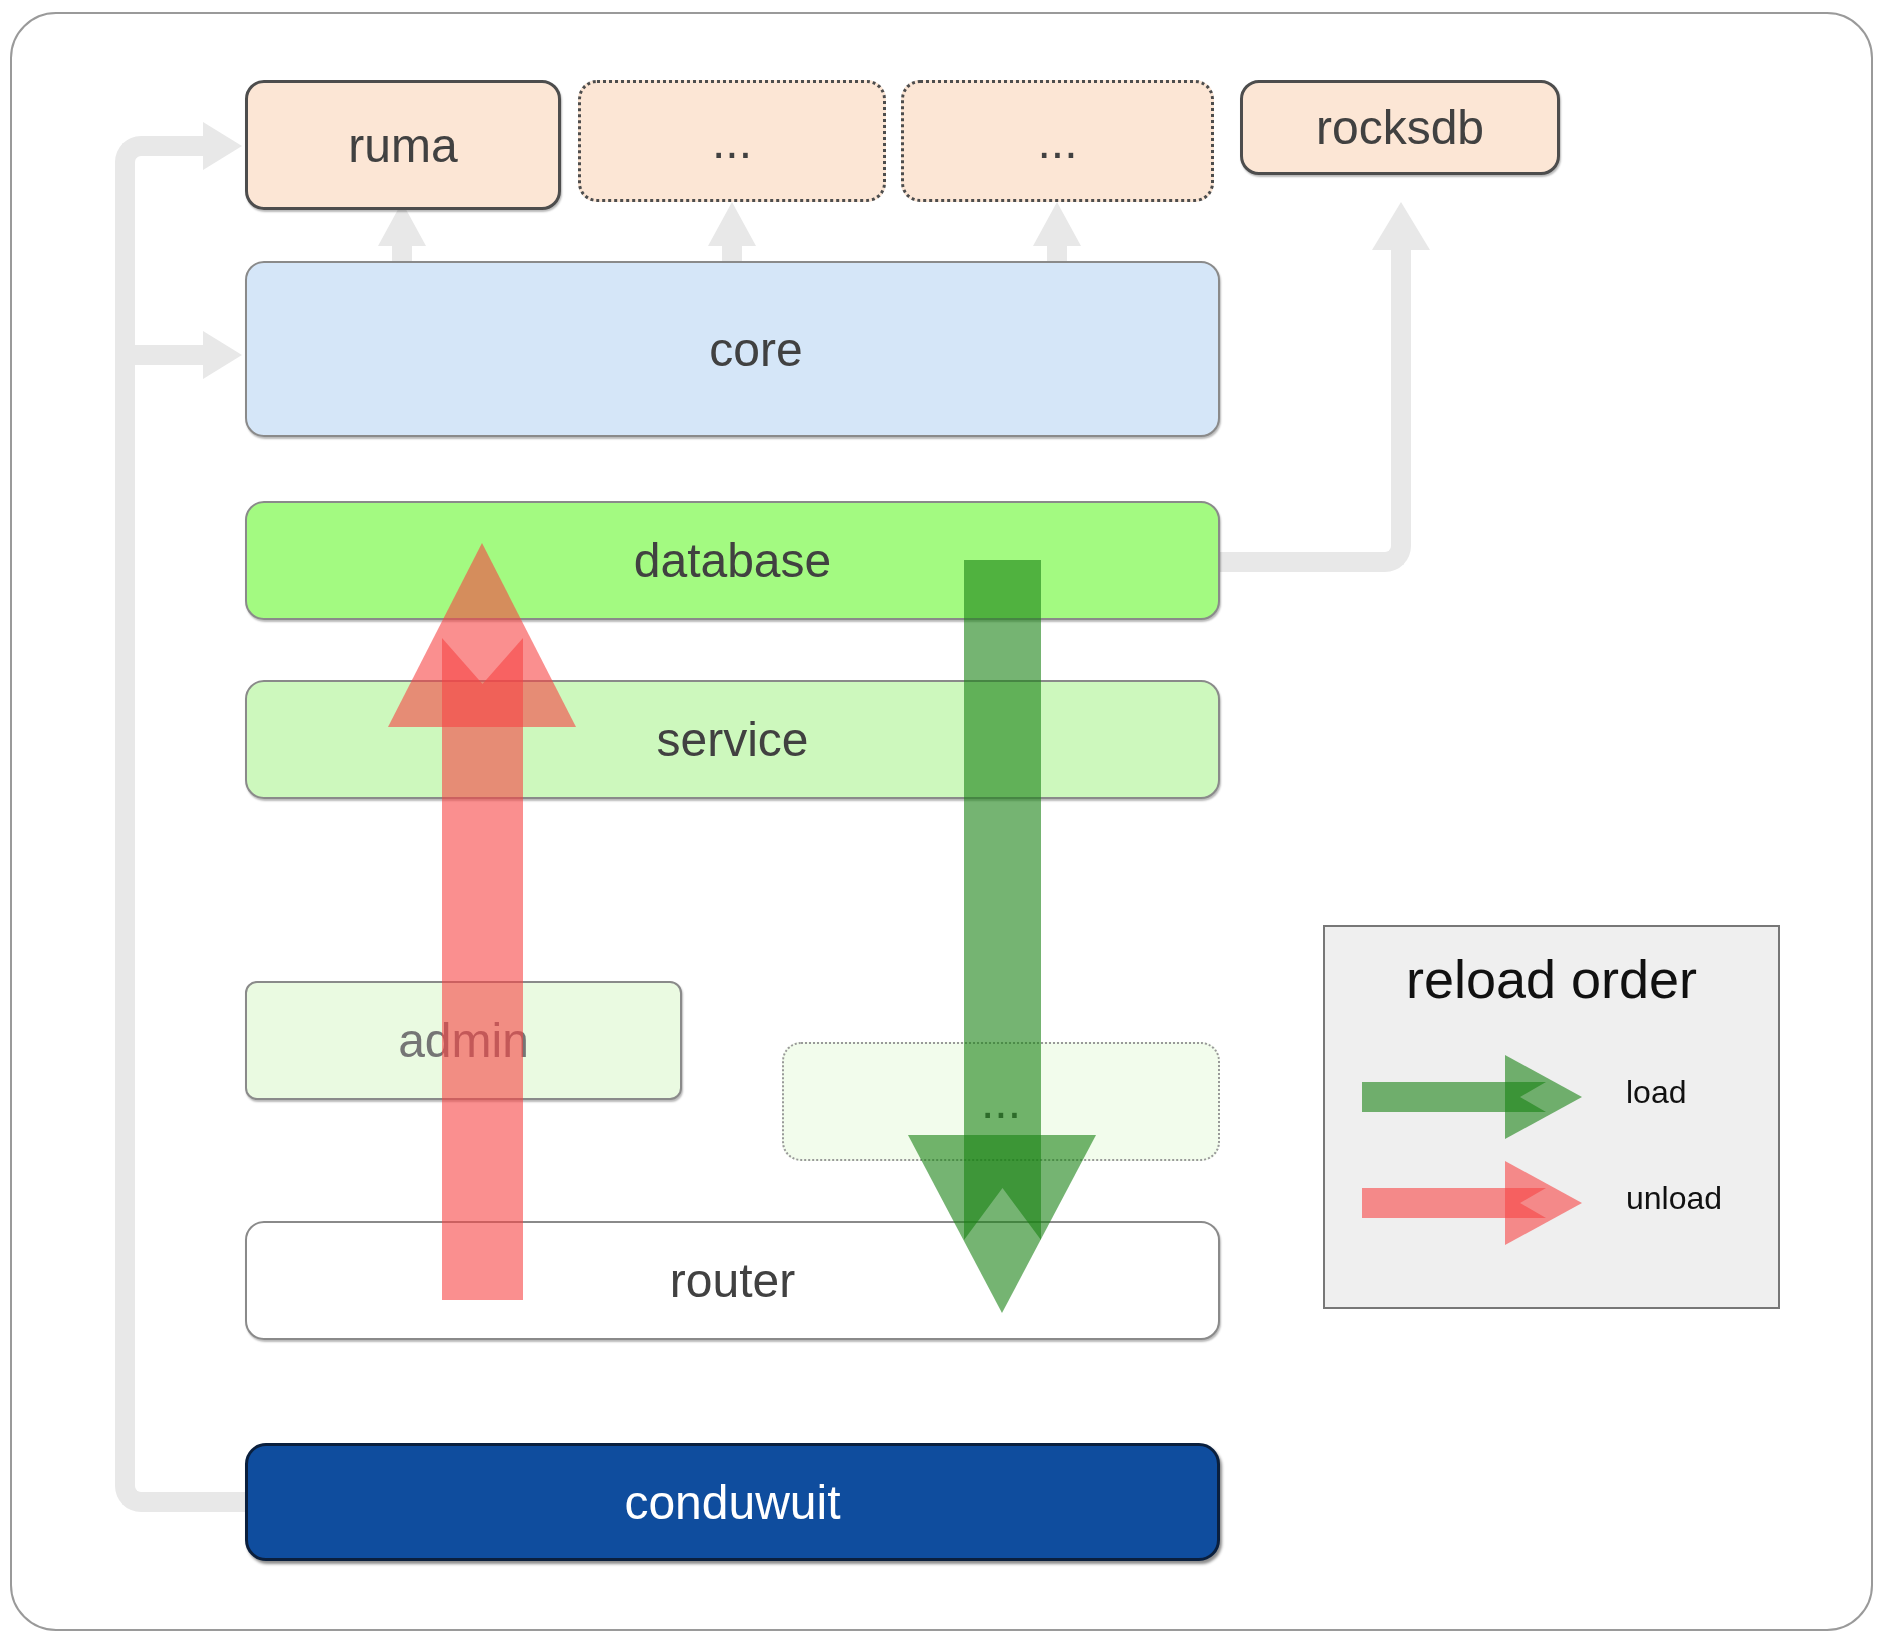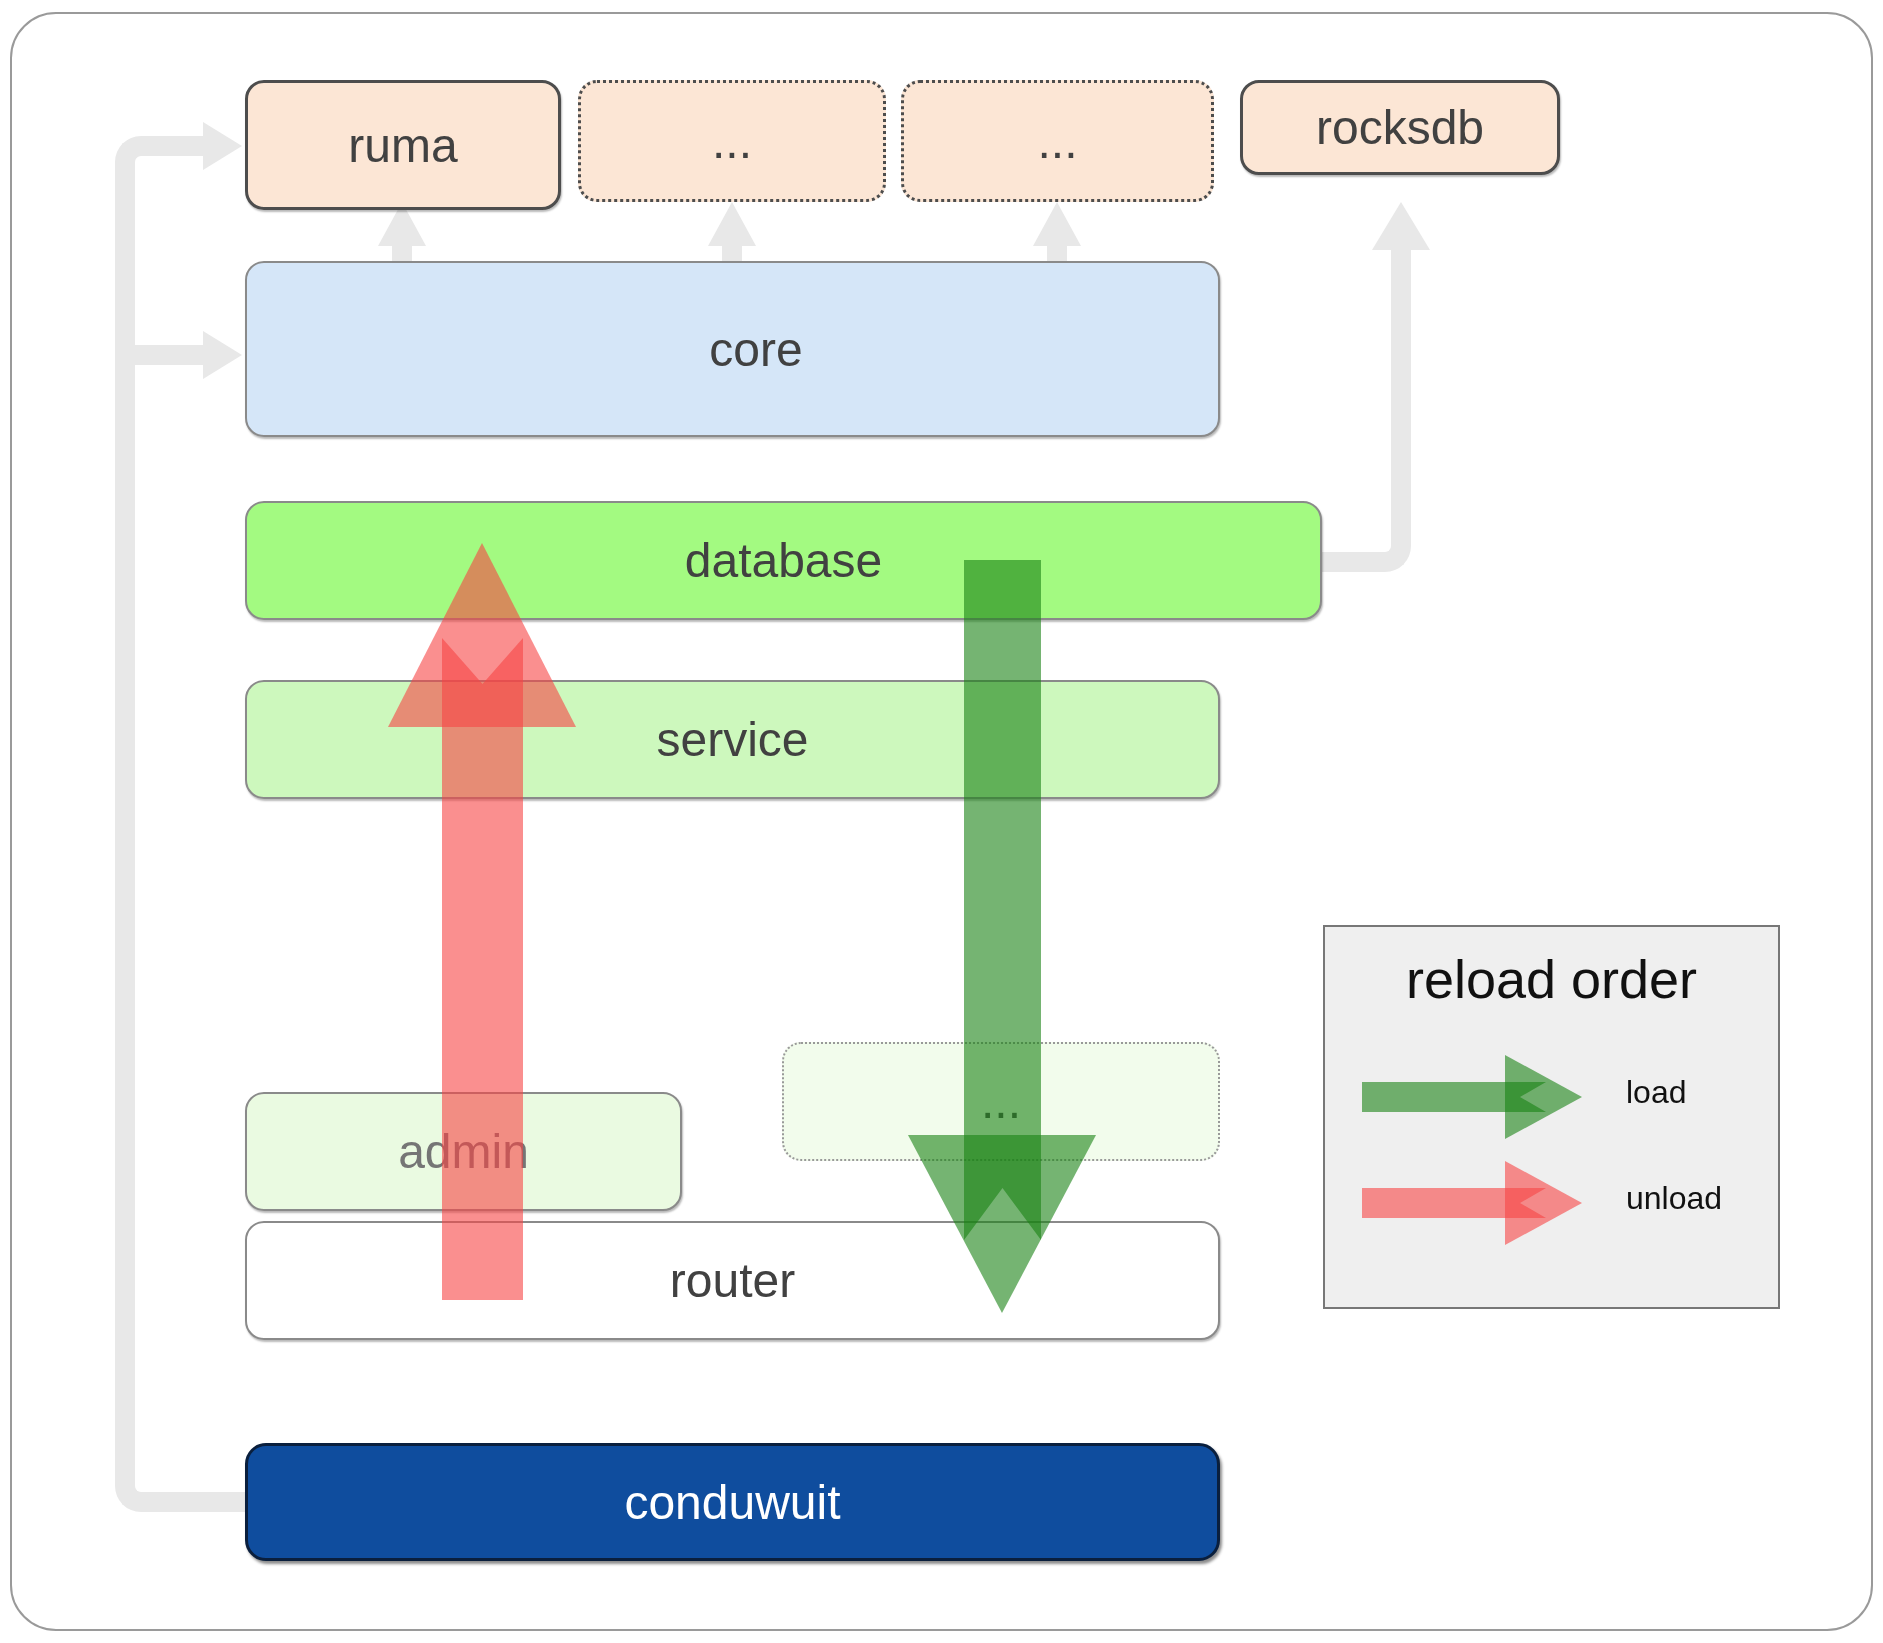--- a/index.html
+++ b/index.html
@@ -93,27 +93,27 @@
   <div class="node peach-dotted" style="left:901px;top:80px;width:313px;height:122px;">
     <span>...</span>
   </div>
   <div class="node peach" style="left:1240px;top:80px;width:320px;height:95px;">
     <span>rocksdb</span>
   </div>
 
   <div class="node layer core" style="left:245px;top:261px;width:975px;height:176px;">
     <span>core</span>
   </div>
-  <div class="node layer database" style="left:245px;top:501px;width:1077px;height:119px;">
+  <div class="node layer database" style="left:245px;top:501px;width:975px;height:119px;">
     <span>database</span>
   </div>
   <div class="node layer service" style="left:245px;top:680px;width:975px;height:119px;">
     <span>service</span>
   </div>
-  <div class="node layer admin" style="left:245px;top:1092px;width:437px;height:119px;">
+  <div class="node layer admin" style="left:245px;top:981px;width:437px;height:119px;border-radius:12px;">
     <span>admin</span>
   </div>
   <div class="node admin-ext" style="left:782px;top:1042px;width:438px;height:119px;">
     <span>...</span>
   </div>
   <div class="node layer router" style="left:245px;top:1221px;width:975px;height:119px;">
     <span>router</span>
   </div>
   <div class="node conduwuit" style="left:245px;top:1443px;width:975px;height:118px;">
     <span>conduwuit</span>

